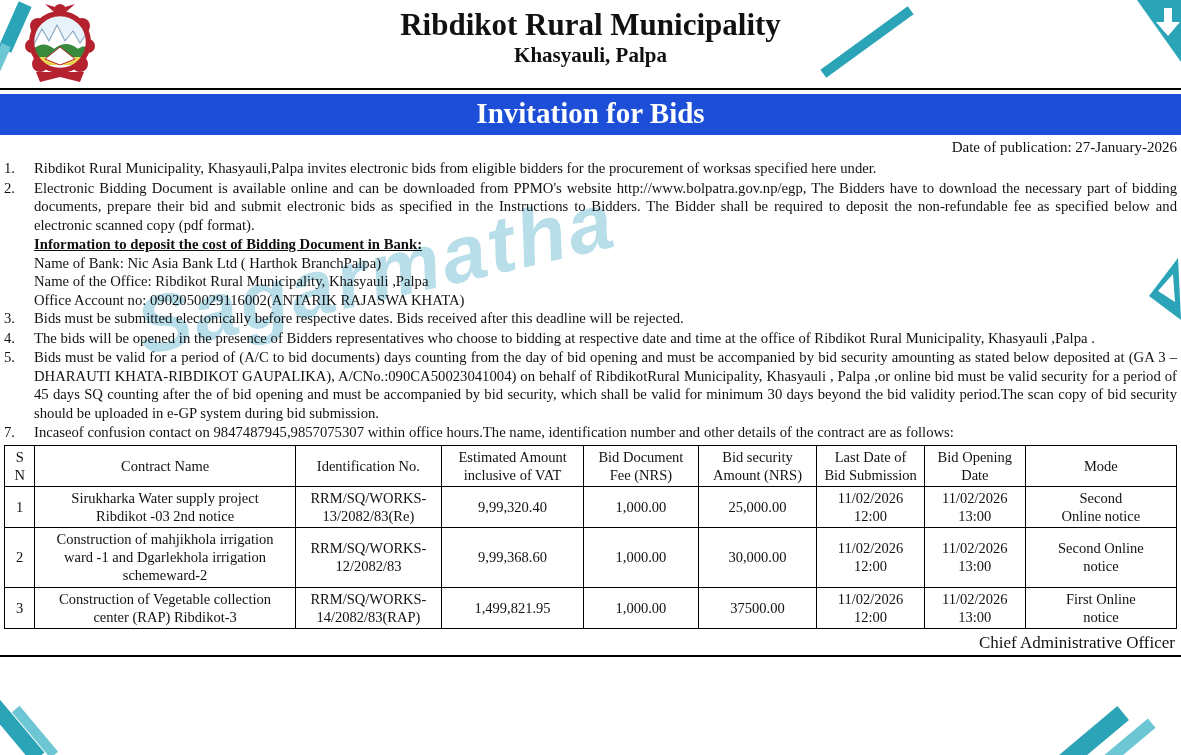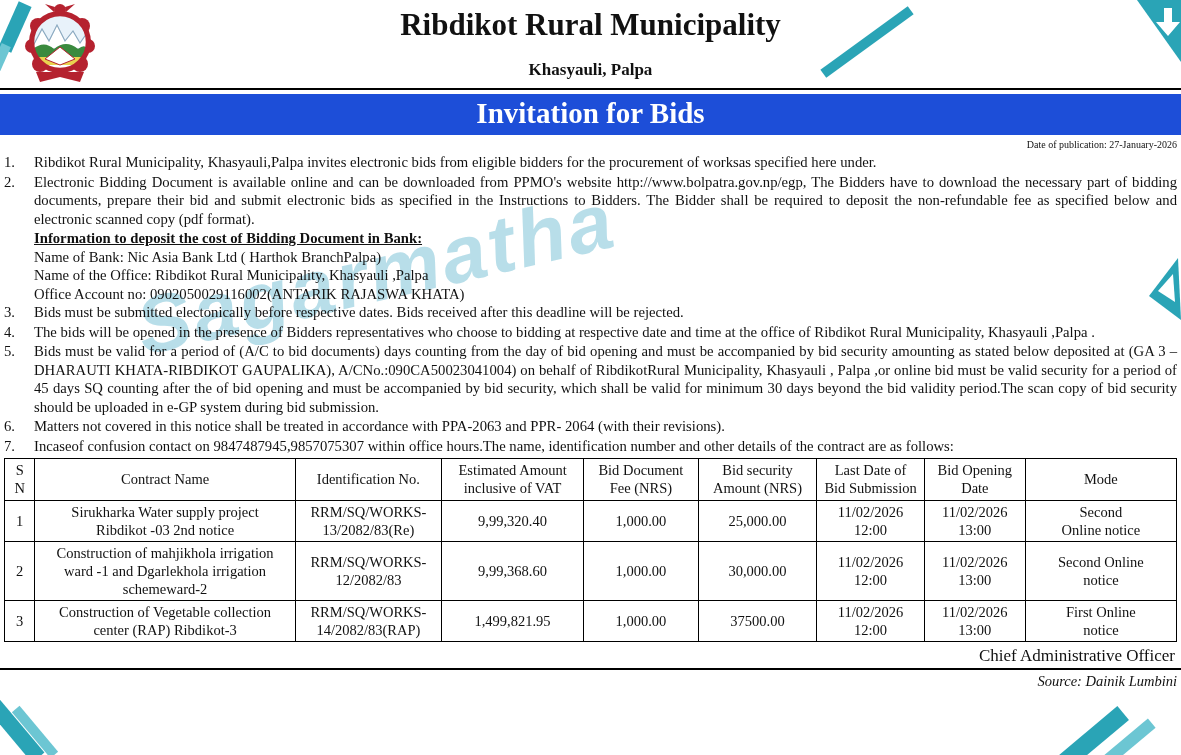--- a/index.html
+++ b/index.html
@@ -19,25 +19,25 @@
   #decor-br1{left:1082px;top:698px;width:18px;height:84px;transform:rotate(50deg);}
   #decor-br2{left:1122px;top:712px;width:12px;height:62px;transform:rotate(50deg);}
   #watermark{position:absolute;left:132px;top:228px;z-index:0;transform:rotate(-13deg);
     font-family:"Liberation Sans",sans-serif;font-weight:bold;font-style:italic;
     font-size:80px;letter-spacing:3px;color:rgba(97,181,207,0.45);white-space:nowrap;}
   
   .content{position:relative;z-index:1;padding:0 4px;}
   .header{position:relative;text-align:center;padding-top:5px;min-height:78px;}
   .logo{position:absolute;left:20px;top:2px;}
   .title{font-size:31px;font-weight:bold;line-height:1.08;margin:3px 0 0;}
-  .subtitle{font-size:17px;font-weight:bold;margin-top:19px;}
+  .subtitle{font-size:21px;font-weight:bold;margin-top:2px;}
   .rule{border-top:2px solid #000;margin:5px -14px 0;}
   .banner{background:#1d4ed8;color:#fff;text-align:center;font-size:29px;font-weight:bold;
           padding:3px 0 5px;margin:4px -14px 0;}
-  .pubdate{text-align:right;font-size:10px;margin:4px 0 3px;}
+  .pubdate{text-align:right;font-size:15px;margin:4px 0 3px;}
   .notice-item{margin:0 0 1px;padding-left:30px;text-indent:-30px;text-align:justify;
                font-size:14.7px;line-height:1.26;}
   .num{display:inline-block;width:30px;text-indent:0;}
   .bank-info{margin-left:30px;font-size:14.7px;line-height:1.26;}
   .bank-heading{font-weight:bold;text-decoration:underline;font-family:Liberation Serif, serif;}
   table{width:100%;border-collapse:collapse;margin-top:3px;font-size:14.5px;
         background:transparent;}
   th,td{border:1.6px solid #000;text-align:center;vertical-align:middle;padding:2px 3px;
         white-space:pre-line;line-height:1.25;background:#fff;}
   th{font-weight:normal;}
@@ -127,21 +127,20 @@
         <div>Name of the Office: Ribdikot Rural Municipality, Khasyauli ,Palpa</div>
         <div>Office Account no: 0902050029116002(ANTARIK RAJASWA KHATA)</div>
       </div>
 
       <p class="notice-item"><span class="num">3.</span><span>Bids must be submitted electonically before respective dates. Bids received after this deadline will be rejected.</span></p>
 
       <p class="notice-item"><span class="num">4.</span><span>The bids will be opened in the presence of Bidders representatives who choose to bidding at respective date and time at the office of Ribdikot Rural Municipality, Khasyauli ,Palpa .</span></p>
 
       <p class="notice-item"><span class="num">5.</span><span>Bids must be valid for a period of (A/C to bid documents) days counting from the day of bid opening and must be accompanied by bid security amounting as stated below deposited at (GA 3 – DHARAUTI KHATA-RIBDIKOT GAUPALIKA), A/CNo.:090CA50023041004) on behalf of RibdikotRural Municipality, Khasyauli , Palpa ,or online bid must be valid security for a period of 45 days SQ counting after the of bid opening and must be accompanied by bid security, which shall be valid for minimum 30 days beyond the bid validity period.The scan copy of bid security should be uploaded in e-GP system during bid submission.</span></p>
 
-      <p class="notice-item"><span class="num">6.</span><span>Matters not covered in this notice shall be treated in accordance with PPA-2063 and PPR- 2064 (with their revisions).</span></p>
 
       <p class="notice-item"><span class="num">7.</span><span>Incaseof confusion contact on 9847487945,9857075307 within office hours.The name, identification number and other details of the contract are as follows:</span></p>
     </div>
 
     <table>
       <colgroup>
         <col style="width:2.6%">
           <col style="width:22.2%">
           <col style="width:12.5%">
         <col style="width:12.1%">
@@ -220,16 +219,15 @@
           <td>First Online
 notice</td>
         </tr>
       </tbody>
     </table>
 
     <div class="signature">Chief Administrative Officer</div>
 
     <div class="bottom-rule"></div>
 
-    <div class="source">Source: Dainik Lumbini</div>
 
   </div>
 </div>
 
 </body></html>

